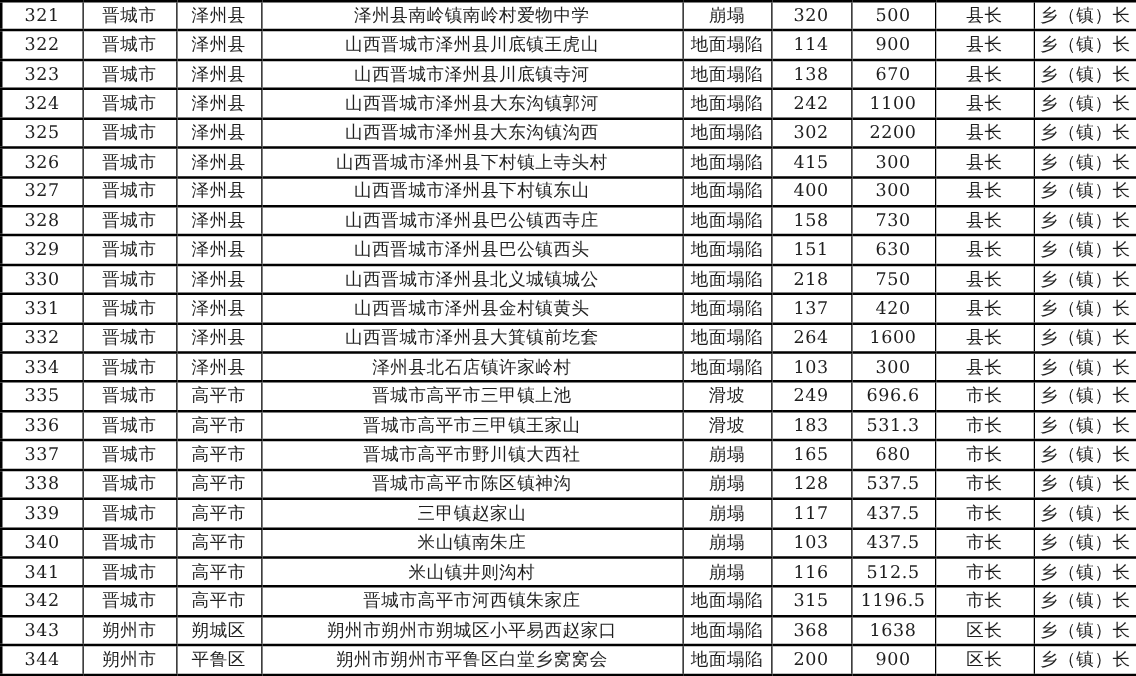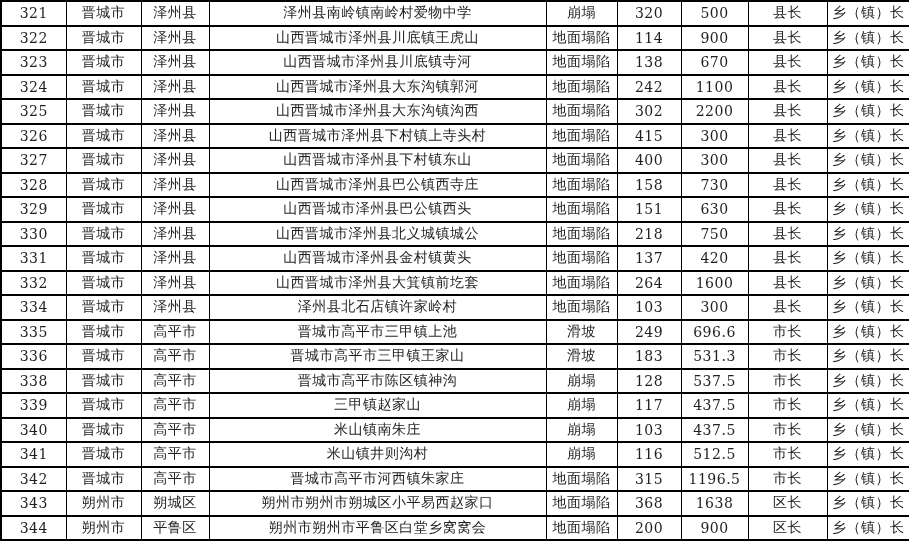--- a/index.html
+++ b/index.html
@@ -218,20 +218,31 @@
           <td>晋城市</td>
           <td>高平市</td>
           <td>晋城市高平市三甲镇王家山</td>
           <td>滑坡</td>
           <td class="num">183</td>
           <td class="num">531.3</td>
           <td>市长</td>
           <td>乡（镇）长</td>
         </tr>
         <tr>
+          <td class="num">337</td>
+          <td>晋城市</td>
+          <td>高平市</td>
+          <td>晋城市高平市野川镇大西社</td>
+          <td>崩塌</td>
+          <td class="num">165</td>
+          <td class="num">680</td>
+          <td>市长</td>
+          <td>乡（镇）长</td>
+        </tr>
+        <tr>
           <td class="num">338</td>
           <td>晋城市</td>
           <td>高平市</td>
           <td>晋城市高平市陈区镇神沟</td>
           <td>崩塌</td>
           <td class="num">128</td>
           <td class="num">537.5</td>
           <td>市长</td>
           <td>乡（镇）长</td>
         </tr>

